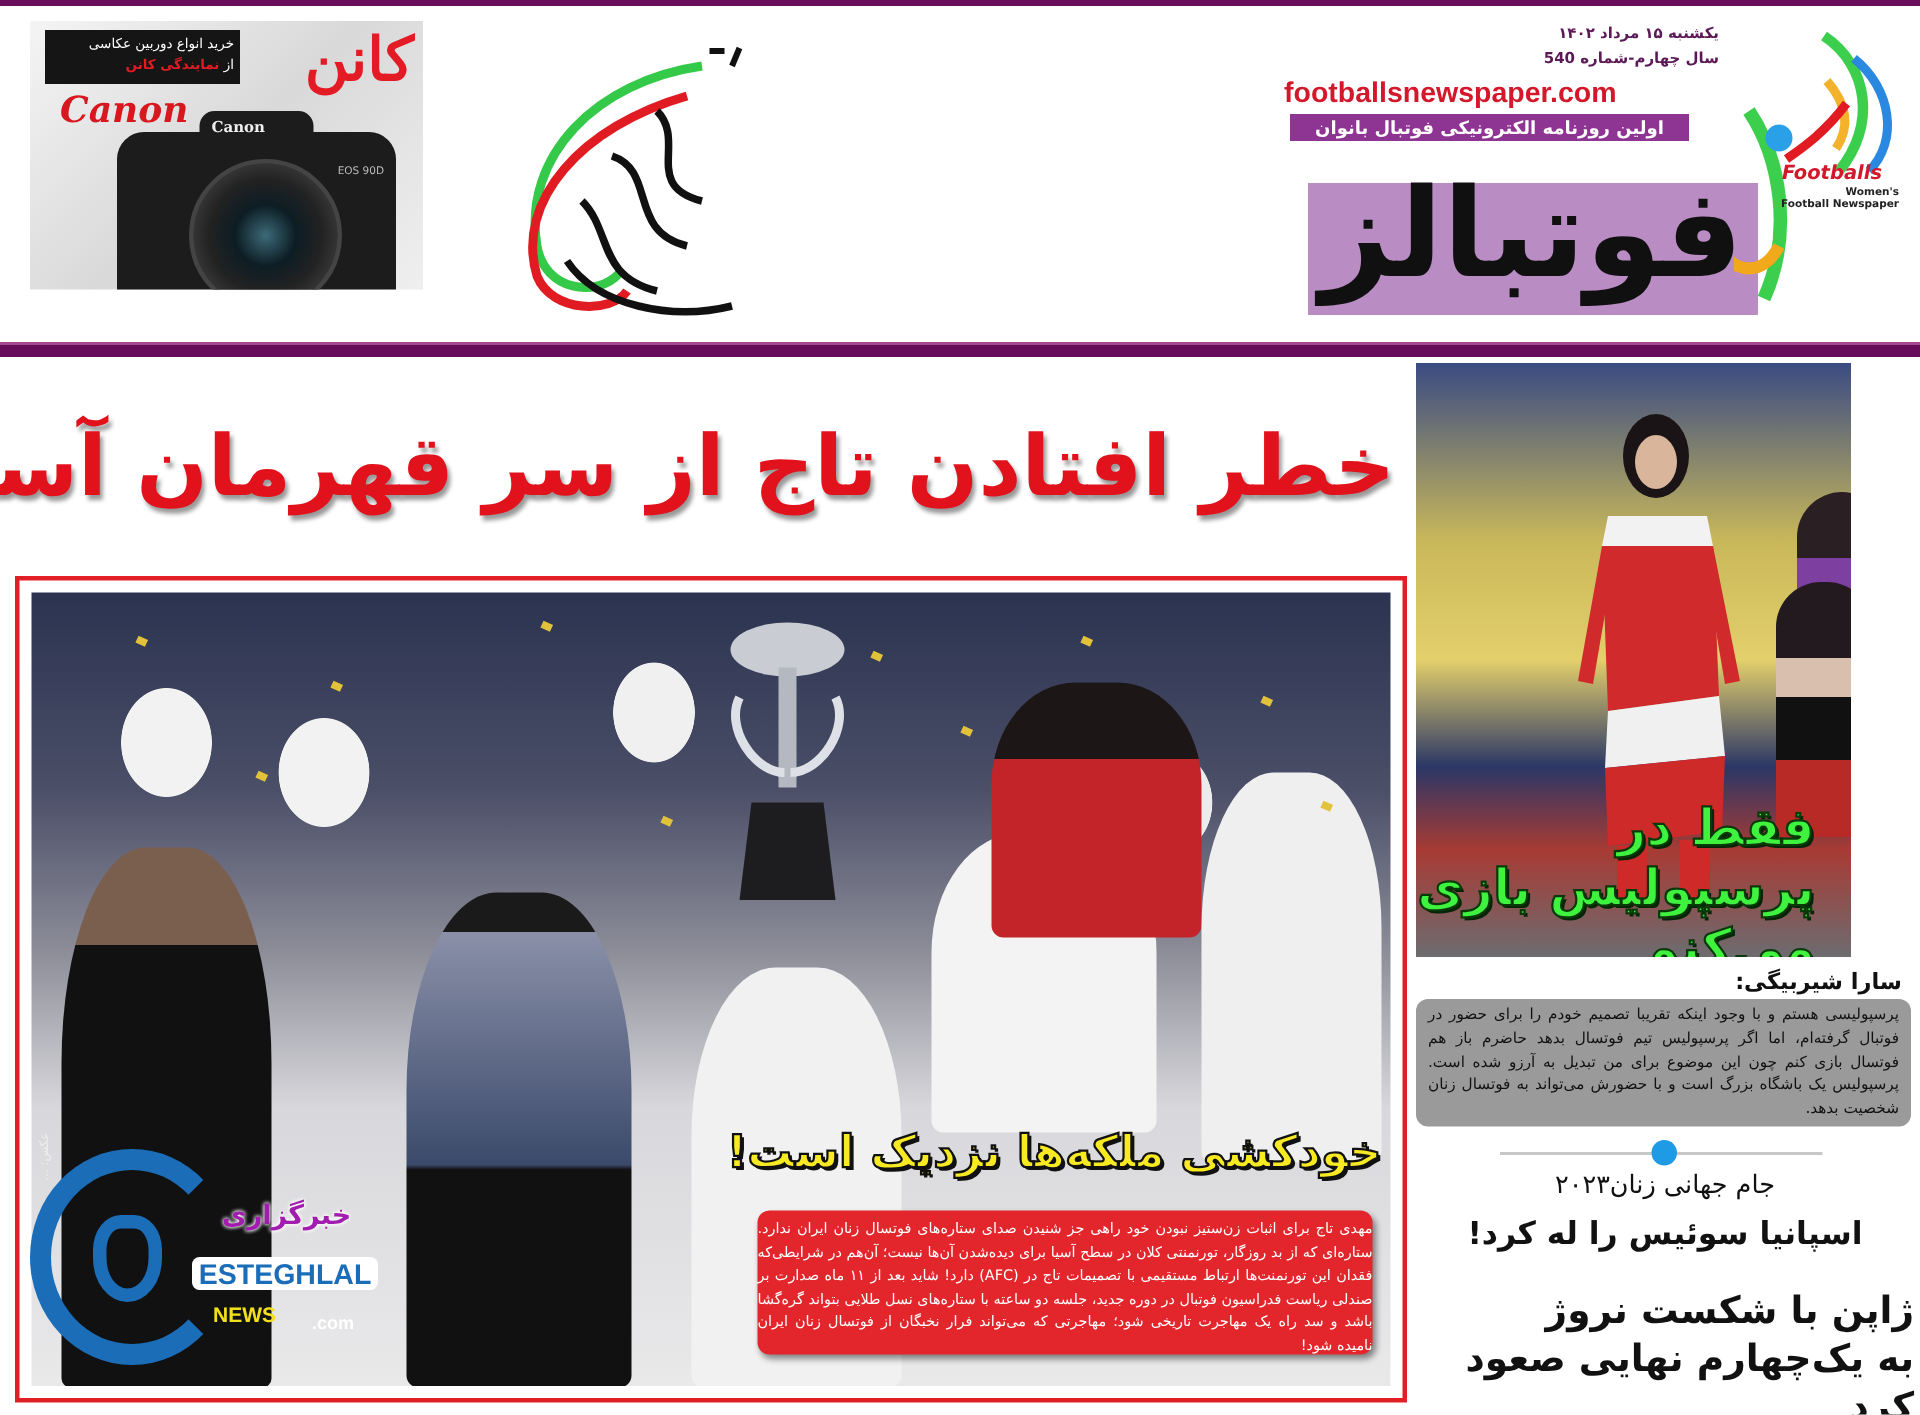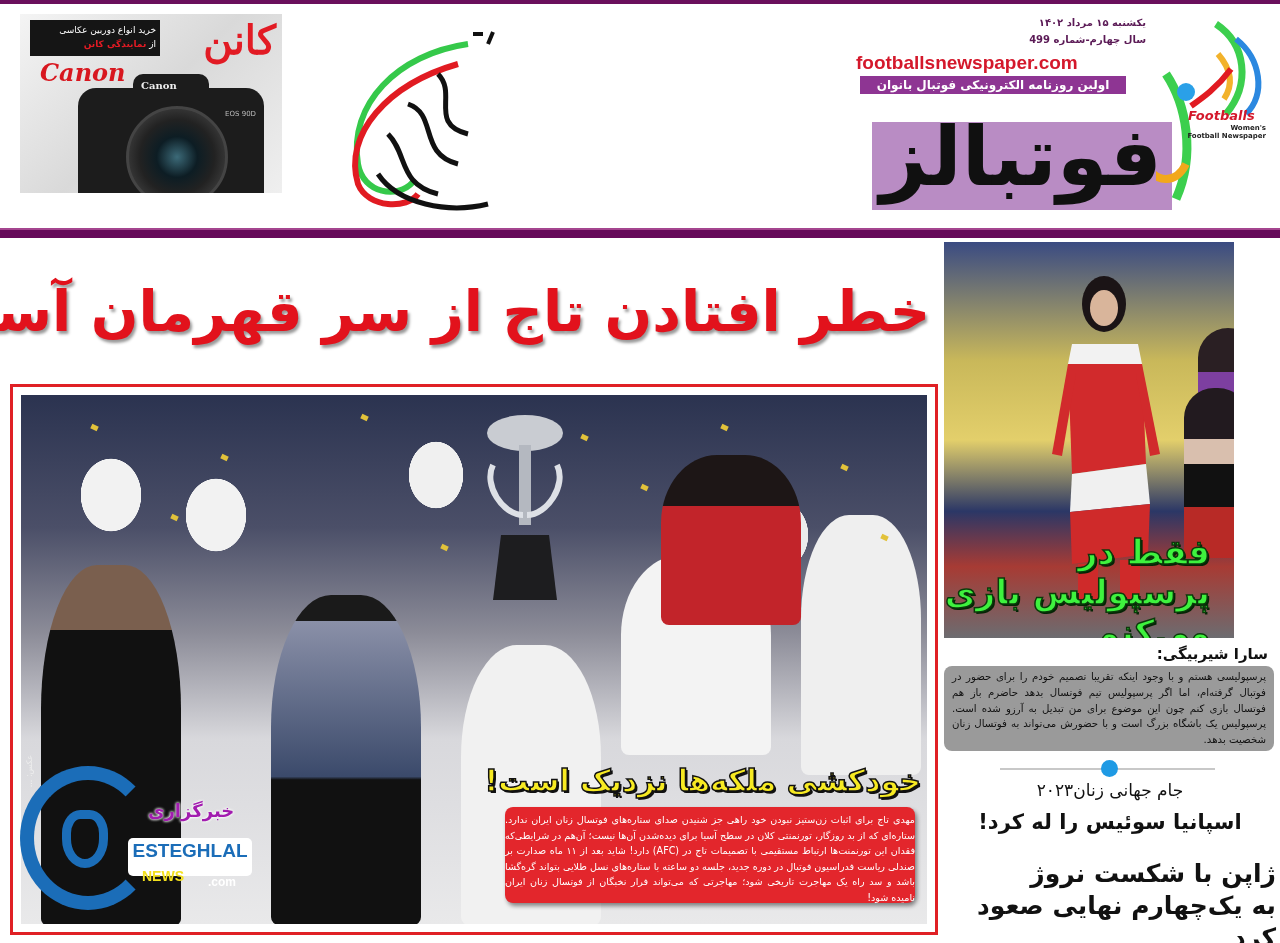--- a/index.html
+++ b/index.html
@@ -57,30 +57,30 @@
       radial-gradient(ellipse 50px 60px at 90px 100px, #f2f2f2 60%, transparent 61%),
       radial-gradient(ellipse 50px 60px at 195px 120px, #f2f2f2 60%, transparent 61%),
       radial-gradient(ellipse 45px 55px at 415px 80px, #f0f0f0 60%, transparent 61%),
       radial-gradient(ellipse 45px 55px at 760px 140px, #ececec 60%, transparent 61%),
       radial-gradient(ellipse 60px 70px at 830px 180px, #f4f4f4 60%, transparent 61%),
       linear-gradient(180deg, #2b3350 0%, #4b4f68 25%, #8c8c98 45%, #d8d8dc 65%, #e9e9ea 100%);
   }
   .photo-person { position: absolute; border-radius: 40% 40% 8px 8px; }
   .trophy { position: absolute; left: 462px; top: 10px; width: 84px; height: 210px; }
   .confetti { position: absolute; width: 7px; height: 5px; background: #e2c23a; transform: rotate(25deg); }
-  .sub-headline { position: absolute; left: 480px; top: 368px; width: 420px; text-align: right; direction: rtl; font-size: 30px; font-weight: bold; color: #f7ea22; -webkit-text-stroke: 1.5px #111; text-shadow: 2px 2px 0 #111; white-space: nowrap; }
+  .sub-headline { position: absolute; left: 480px; top: 356px; width: 420px; text-align: right; direction: rtl; font-size: 30px; font-weight: bold; color: #f7ea22; -webkit-text-stroke: 1.5px #111; text-shadow: 2px 2px 0 #111; white-space: nowrap; }
   .caption-box { position: absolute; left: 484px; top: 412px; width: 410px; height: 96px; background: #e3262c; border-radius: 8px; box-shadow: 2px 3px 4px rgba(0,0,0,.45); padding: 5px 0; color: #fff; font-size: 9.6px; line-height: 15.5px; text-align: justify; direction: rtl; }
   .photo-credit { position: absolute; left: 4px; top: 360px; writing-mode: vertical-rl; transform: rotate(180deg); font-size: 8px; color: #eee; direction: rtl; }
 
   
   .watermark { position: absolute; left: 14px; top: 762px; width: 226px; height: 170px; }
   .watermark .ring { position: absolute; left: 6px; top: 4px; width: 136px; height: 144px; border-radius: 50%; border: 14px solid #1b6db8; border-right-color: transparent; }
   .watermark .shield { position: absolute; left: 48px; top: 48px; width: 46px; height: 58px; border: 9px solid #1b6db8; border-radius: 40% 40% 50% 50%; }
   .watermark .fa { position: absolute; left: 134px; top: 38px; font-size: 18px; font-weight: bold; color: #a21caf; text-shadow: 0 0 3px #fff, 0 0 3px #fff; direction: rtl; }
-  .watermark .pill { position: absolute; left: 114px; top: 76px; width: 124px; height: 38px; background: #fff; border-radius: 5px; color: #1b6db8; font-weight: bold; font-size: 19px; text-align: center; line-height: 26px; font-family: "Liberation Sans", sans-serif; }
+  .watermark .pill { position: absolute; left: 114px; top: 76px; width: 124px; height: 22px; background: #fff; border-radius: 5px; color: #1b6db8; font-weight: bold; font-size: 19px; text-align: center; line-height: 26px; font-family: "Liberation Sans", sans-serif; }
   .watermark .news { position: absolute; left: 128px; top: 106px; font-weight: bold; font-size: 14px; color: #f3e01d; font-family: "Liberation Sans", sans-serif; }
   .watermark .com { position: absolute; left: 194px; top: 113px; font-weight: bold; font-size: 12px; color: #fff; font-family: "Liberation Sans", sans-serif; }
 
   
   .side-photo { position: absolute; left: 944px; top: 242px; width: 290px; height: 396px; overflow: hidden;
     background:
       linear-gradient(180deg, #3a4b82 0%, #c9b85a 30%, #e3cf6b 50%, #2b3766 68%, #a73b34 82%, #6c6c70 100%); }
   .side-photo .player { position: absolute; left: 98px; top: 22px; width: 130px; height: 340px; }
   .side-photo .sub1 { position: absolute; left: 254px; top: 86px; width: 60px; height: 110px; border-radius: 30px 30px 4px 4px; background: linear-gradient(#2a1f23 40%, #7d3fa0 40%); }
   .side-photo .sub2 { position: absolute; left: 240px; top: 146px; width: 64px; height: 170px; border-radius: 30px 30px 4px 4px; background: linear-gradient(#221a1f 30%, #d9bfae 30%, #d9bfae 45%, #111 45%, #111 70%, #b82a26 70%); }
@@ -124,21 +124,21 @@
       <path d="M140 50 C 70 70, 25 120, 40 170 C 50 195, 90 195, 100 180" stroke="#e11b22" stroke-width="6" fill="none"></path>
       <path d="M120 60 C 140 80, 110 110, 150 120 M90 90 C 120 100, 100 140, 140 150 M70 120 C 90 140, 80 170, 120 180 M60 160 C 80 190, 130 200, 170 190" stroke="#111" stroke-width="5" fill="none"></path>
       <path d="M155 20 L 165 20 M 170 30 L 175 18" stroke="#111" stroke-width="4" fill="none"></path>
     </svg>
   </div>
 
 
   <div class="logo-block">
     <div class="date">
       <div>یکشنبه ۱۵ مرداد ۱۴۰۲</div>
-      <div>سال چهارم-شماره 499</div>
+      <div>سال چهارم-شماره 540</div>
     </div>
     <div class="url">footballsnewspaper.com</div>
     <div class="tagline">اولین روزنامه الکترونیکی فوتبال بانوان ایران</div>
     <div class="wordmark-bg"></div>
     <div class="wordmark">فوتبالز</div>
     <svg class="swoosh" viewBox="0 0 120 190">
       <path d="M10 60 C 30 90, 40 140, 20 185" stroke="#3ccf4e" stroke-width="9" fill="none"></path>
       <path d="M60 10 C 90 30, 95 70, 70 100" stroke="#3ccf4e" stroke-width="7" fill="none"></path>
       <path d="M80 25 C 105 45, 110 80, 90 100" stroke="#2b88e0" stroke-width="6" fill="none"></path>
       <path d="M62 40 C 75 55, 78 70, 68 85" stroke="#f2b22b" stroke-width="6" fill="none"></path>

